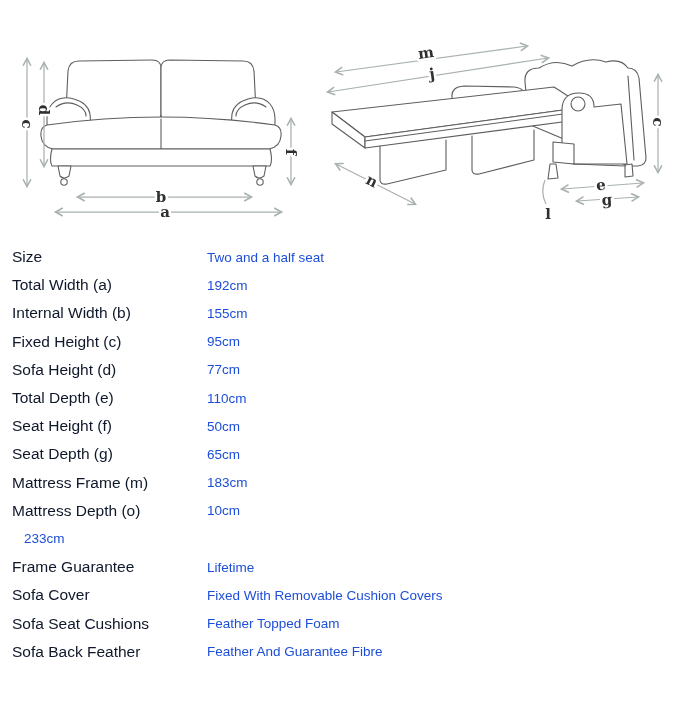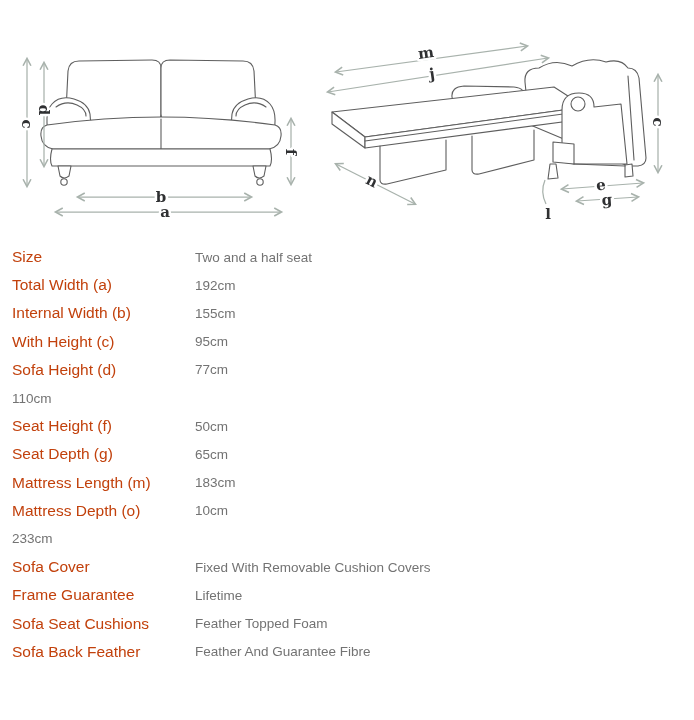--- a/index.html
+++ b/index.html
@@ -20,22 +20,22 @@
   .arr line,.arr path{stroke:#a8b2ac;stroke-width:1.25;fill:none;}
   .dimtxt{
     font-family:"DejaVu Serif",serif;font-weight:bold;font-size:15px;fill:#2f3032;
     stroke:#ffffff;stroke-width:5px;paint-order:stroke;stroke-linejoin:round;
     text-anchor:middle;dominant-baseline:central;
   }
 
   
   .spec{padding:3px 0 0 12px;}
   .row{display:flex;align-items:center;height:28.2px;}
-  .lbl{flex:0 0 183px;font-size:15.5px;color:#c2410c;white-space:nowrap;}
-  .val{font-size:13.5px;color:#737373;white-space:nowrap;}
+  .lbl{flex:0 0 183px;font-size:15.5px;color:#0f172a;white-space:nowrap;}
+  .val{font-size:13.5px;color:#1d4ed8;white-space:nowrap;margin-left:12px;}
 </style>
 </head>
 <body>
 
 <div class="diagrams">
 
   <svg id="svg-front" width="322" height="240" viewBox="0 0 322 240">
     <defs>
       <marker id="ah1" viewBox="0 0 10 10" refX="7.5" refY="5" markerWidth="9" markerHeight="9" orient="auto-start-reverse">
         <path d="M1.5,1.5 L8,5 L1.5,8.5" fill="none" stroke="#a8b2ac" stroke-width="1.4"></path>
@@ -135,56 +135,57 @@
     </div>
   <div class="row">
       <div class="lbl">Total Width (a)</div>
       <div class="val">192cm</div>
     </div>
   <div class="row">
       <div class="lbl">Internal Width (b)</div>
       <div class="val">155cm</div>
     </div>
   <div class="row">
-      <div class="lbl">With Height (c)</div>
+      <div class="lbl">Fixed Height (c)</div>
       <div class="val">95cm</div>
     </div>
   <div class="row">
       <div class="lbl">Sofa Height (d)</div>
       <div class="val">77cm</div>
     </div>
   <div class="row">
+      <div class="lbl">Total Depth (e)</div>
       <div class="val">110cm</div>
     </div>
   <div class="row">
       <div class="lbl">Seat Height (f)</div>
       <div class="val">50cm</div>
     </div>
   <div class="row">
       <div class="lbl">Seat Depth (g)</div>
       <div class="val">65cm</div>
     </div>
   <div class="row">
-      <div class="lbl">Mattress Length (m)</div>
+      <div class="lbl">Mattress Frame (m)</div>
       <div class="val">183cm</div>
     </div>
   <div class="row">
       <div class="lbl">Mattress Depth (o)</div>
       <div class="val">10cm</div>
     </div>
   <div class="row">
       <div class="val">233cm</div>
     </div>
   <div class="row">
+      <div class="lbl">Frame Guarantee</div>
+      <div class="val">Lifetime</div>
+    </div>
+  <div class="row">
       <div class="lbl">Sofa Cover</div>
       <div class="val">Fixed With Removable Cushion Covers</div>
-    </div>
-  <div class="row">
-      <div class="lbl">Frame Guarantee</div>
-      <div class="val">Lifetime</div>
     </div>
   <div class="row">
       <div class="lbl">Sofa Seat Cushions</div>
       <div class="val">Feather Topped Foam</div>
     </div>
   <div class="row">
       <div class="lbl">Sofa Back Feather</div>
       <div class="val">Feather And Guarantee Fibre</div>
     </div>
 </div>

